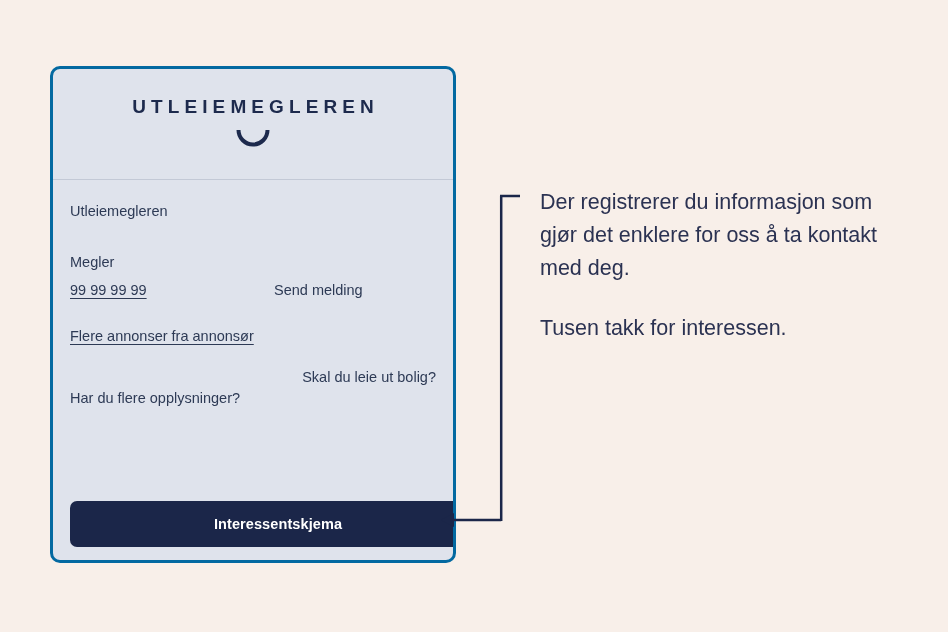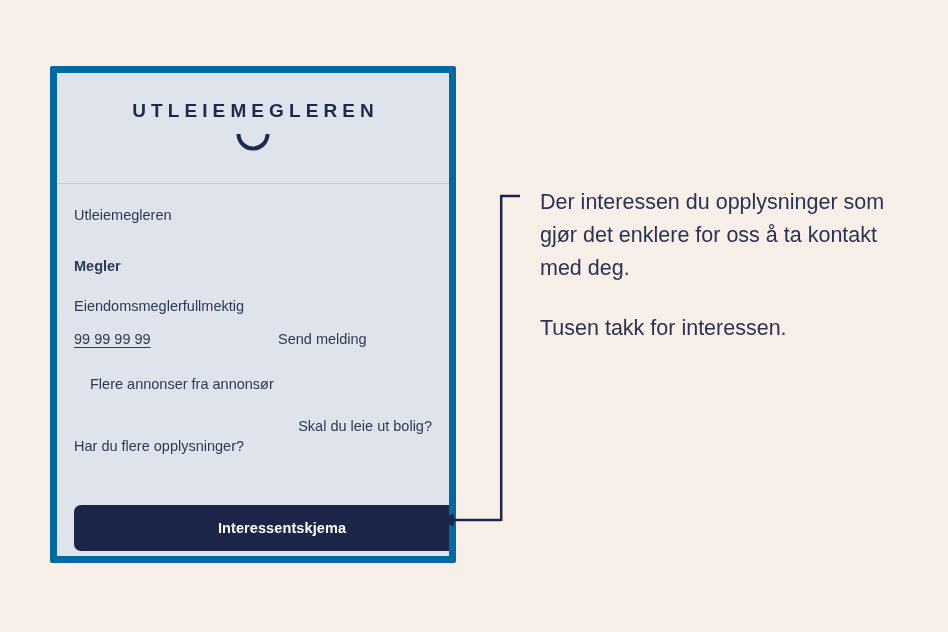--- a/index.html
+++ b/index.html
@@ -16,22 +16,22 @@
   }
 
   
   #agent-card {
     position: absolute;
     left: 50px;
     top: 66px;
     width: 406px;
     height: 497px;
     background: #dfe3ec;
-    border: 7px solid #0369a1;
-    border-radius: 2px;
+    border: 3px solid #0369a1;
+    border-radius: 10px;
     box-sizing: border-box;
     overflow: hidden;
   }
 
   #card-header {
     height: 111px;
     border-bottom: 1px solid #c3c9d6;
     box-sizing: border-box;
     display: flex;
     flex-direction: column;
@@ -65,22 +65,22 @@
     color: #2d3a55;
     font-size: 14.5px;
     line-height: 1.35;
   }
 
   #agency-name {
     margin-bottom: 31px;
   }
 
   #agent-role-title {
-    font-weight: 700;
-    margin-bottom: 21px;
+    font-weight: 400;
+    margin-bottom: 9px;
   }
 
   #agent-role-subtitle {
     margin-bottom: 13px;
   }
 
   #contact-row {
     display: flex;
     align-items: center;
     margin-bottom: 26px;
@@ -92,24 +92,24 @@
     cursor: pointer;
     width: 204px;
     flex: none;
   }
 
   #send-message-link {
     cursor: pointer;
   }
 
   .card-link-underlined {
+    text-decoration: underline;
     text-underline-offset: 3px;
     cursor: pointer;
     display: inline-block;
-    margin-left: 16px;
   }
 
   #more-ads-link { margin-bottom: 22px; }
   #rent-out-link { margin-bottom: 1px; text-align: right; }
   #more-rentals-link { margin-bottom: 0; }
 
   #interest-form-button {
     position: absolute;
     left: 17px;
     top: 432px;
@@ -166,21 +166,20 @@
       <path d="M2.5 1 A 14.5 14.5 0 0 0 31.5 1" fill="none" stroke="#1d2a4d" stroke-width="4" stroke-linecap="butt"></path>
     </svg>
   </div>
 
   <div id="card-body">
 
     <div id="agency-name" class="card-text">Utleiemegleren</div>
 
     <div id="agent-role-title" class="card-text">Megler</div>
 
-    <div id="agent-role-subtitle" class="card-text">Eiendomsmeglerfullmektig</div>
 
     <div id="contact-row">
       <span id="agent-phone-link" class="card-text">99 99 99 99</span>
       <span id="send-message-link" class="card-text">Send melding</span>
     </div>
 
     <div id="more-ads-link" class="card-text card-link-underlined">Flere annonser fra annonsør</div>
 
     <div id="rent-out-link" class="card-text">Skal du leie ut bolig?</div>
 
@@ -196,15 +195,15 @@
   <path d="M64 10 L 84 10" fill="none" stroke="#1b2649" stroke-width="2.5"></path>
 
   <path d="M65.2 10 L 65.2 335" fill="none" stroke="#1b2649" stroke-width="2.5"></path>
 
   <path d="M65.2 334 L 16 334" fill="none" stroke="#1b2649" stroke-width="2.5"></path>
 
   <polygon points="5,334 18,327 18,341" fill="#1b2649"></polygon>
 </svg>
 
 <div id="callout-text">
-  <p>Der interessen du opplysninger som gjør det enklere for oss å ta kontakt med deg.</p>
+  <p>Der registrerer du informasjon som gjør det enklere for oss å ta kontakt med deg.</p>
   <p>Tusen takk for interessen.</p>
 </div>
 
 </body></html>

